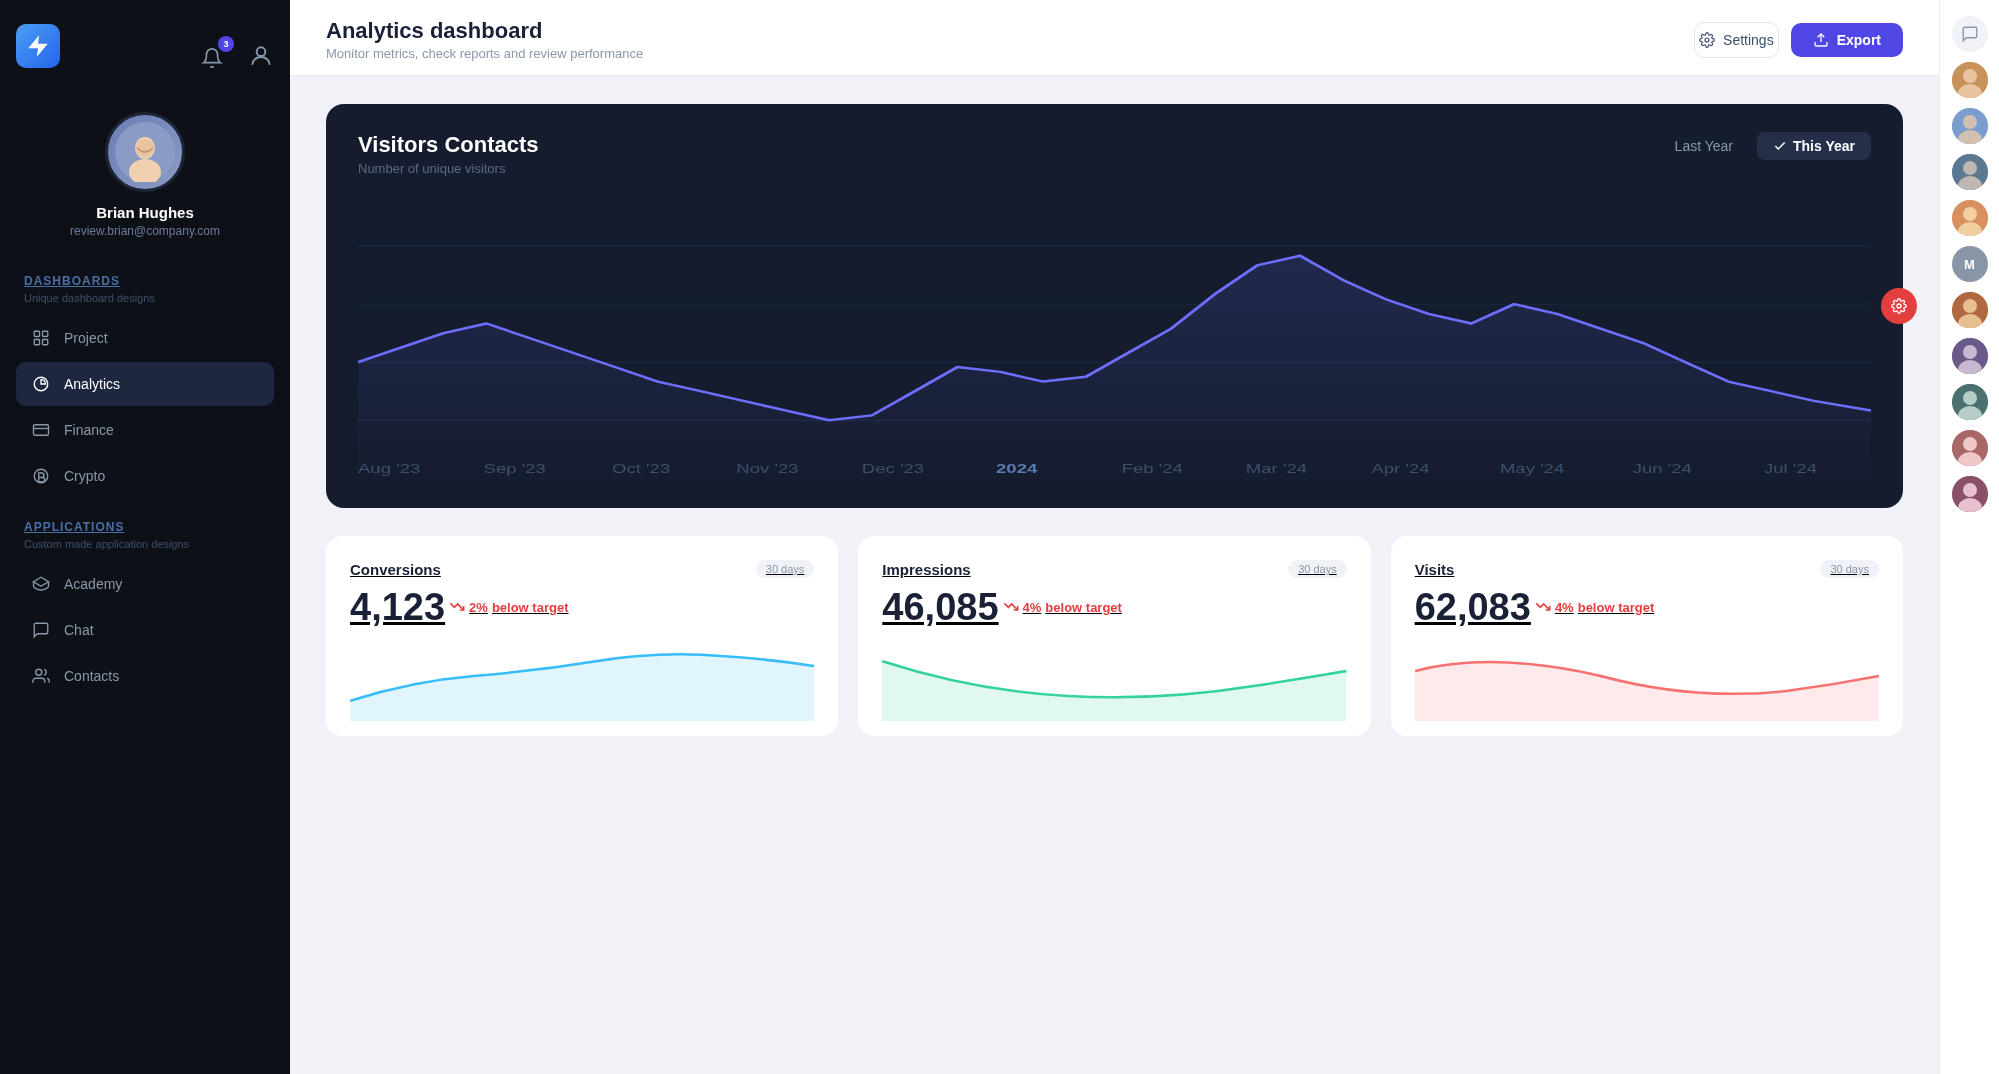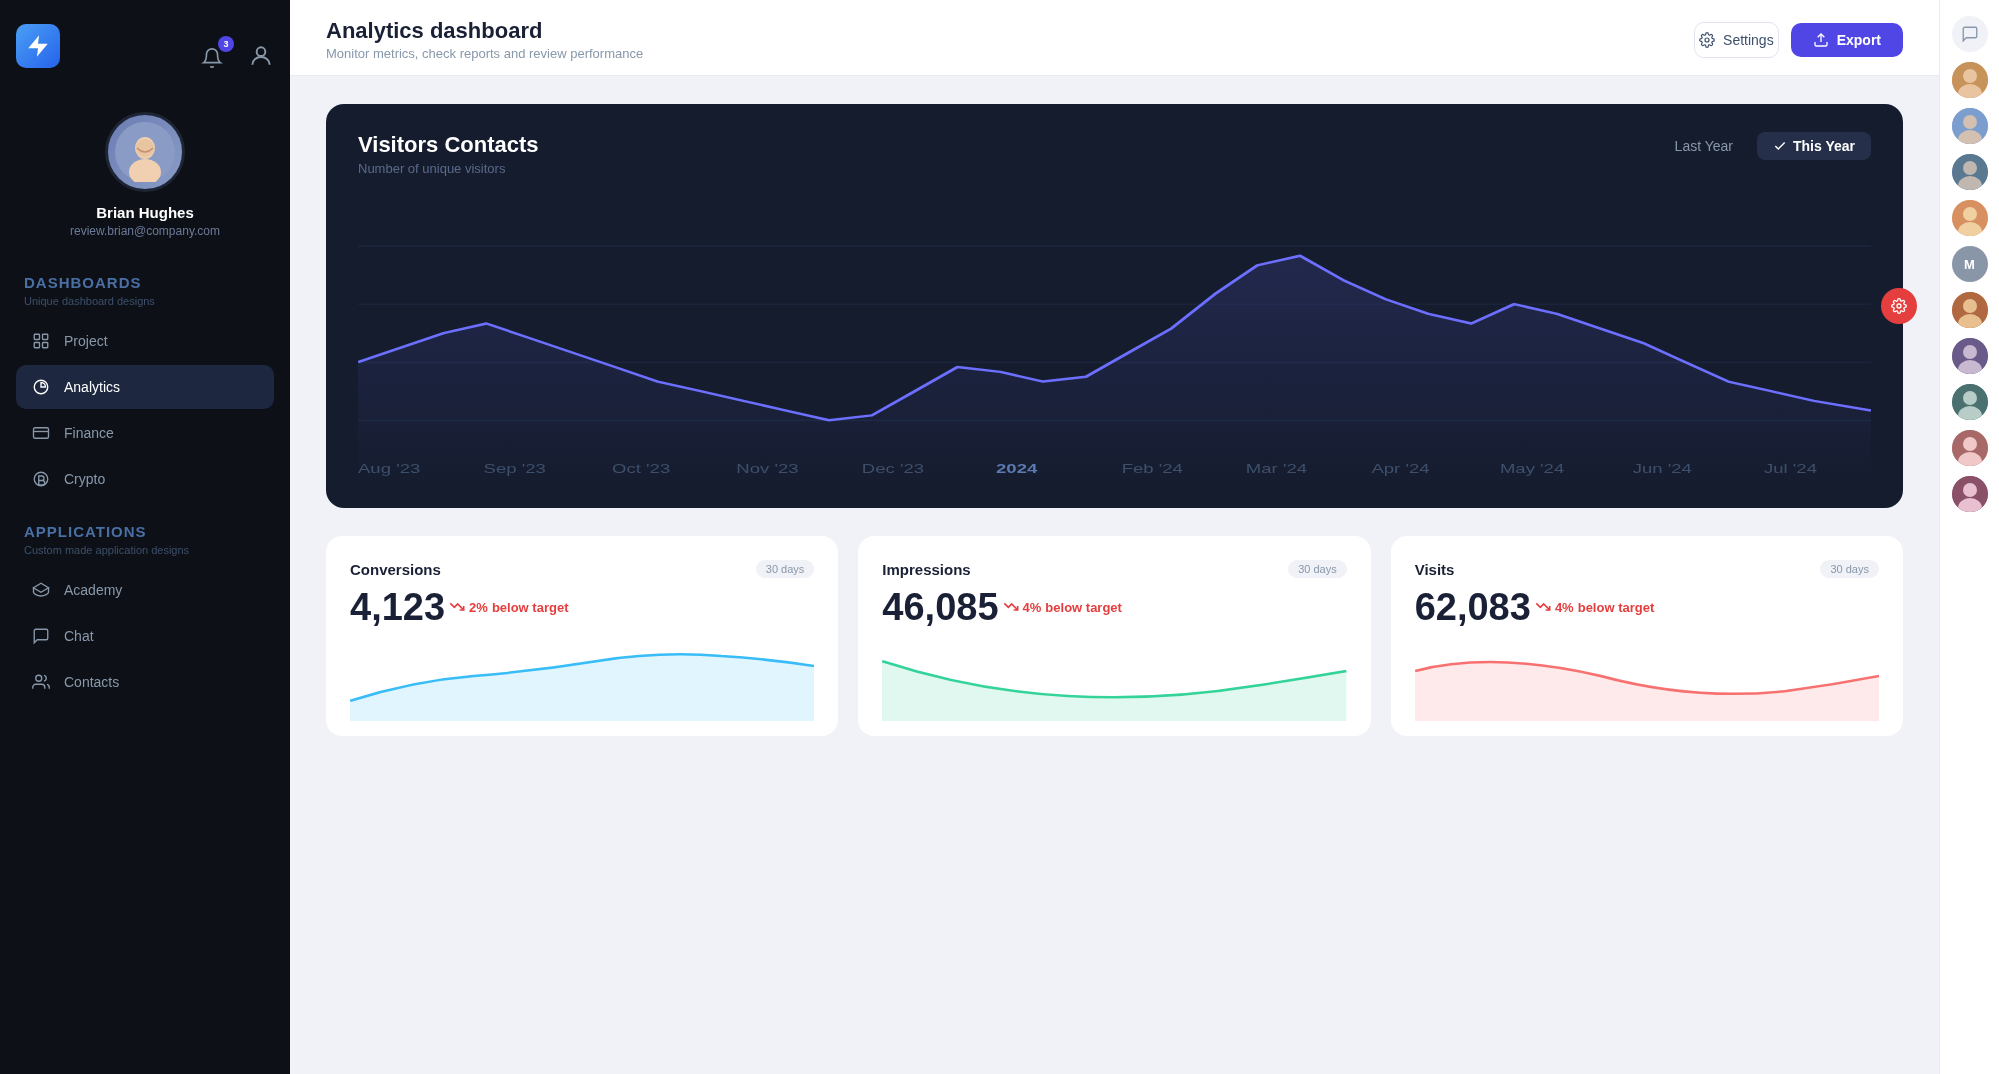--- a/index.html
+++ b/index.html
@@ -33,23 +33,23 @@
       background: linear-gradient(135deg, #6b7db3, #8a9cc5);
       overflow: hidden; margin-bottom: 12px;
       display: flex; align-items: center; justify-content: center;
       font-size: 32px; color: #cdd;
       border: 3px solid #1e2535;
     }
     .profile-name { font-weight: 600; font-size: 15px; color: #fff; }
     .profile-email { font-size: 12px; color: #6b7a99; margin-top: 3px; }
 
     .section-label {
-      font-size: 15px; font-weight: 700; color: #4a6fa5;
+      font-size: 12px; font-weight: 700; color: #4a6fa5;
       text-transform: uppercase; letter-spacing: 1px;
-      margin-bottom: 4px; margin-top: 8px; padding: 0 8px;
+      margin-bottom: 4px; margin-top: 8px; padding: 0 8px; text-decoration: underline;
     }
     .section-sub {
       font-size: 11px; color: #3d4f6b; margin-bottom: 12px; padding: 0 8px;
     }
     .nav-item {
       display: flex; align-items: center; gap: 12px;
       padding: 11px 14px; border-radius: 10px; cursor: pointer;
       color: #8898aa; font-size: 14px; font-weight: 500;
       transition: background 0.15s;
       margin-bottom: 2px;
@@ -116,21 +116,21 @@
     }
     .filter-option.active {
       background: #252f4a; color: #fff; font-weight: 600;
       display: flex; align-items: center; gap: 6px;
     }
 
     
     .chart-svg-wrap { width: 100%; overflow: hidden; }
 
     
-    .stats-row { display: grid; grid-template-columns: 1fr 1fr 1fr; gap: 20px; }
+    .stats-row { display: grid; grid-template-columns: 1fr 1fr 1fr; gap: 20px; text-decoration: underline; }
     .stat-card {
       background: #fff; border-radius: 16px; padding: 24px 24px 0; overflow: hidden;
       min-height: 200px;
       display: flex; flex-direction: column;
     }
     .stat-header { display: flex; justify-content: space-between; align-items: center; margin-bottom: 8px; }
     .stat-label { font-size: 15px; font-weight: 600; color: #1a2035; }
     .stat-badge {
       font-size: 11px; color: #8898aa; background: #f0f2f7;
       border-radius: 20px; padding: 3px 10px;

